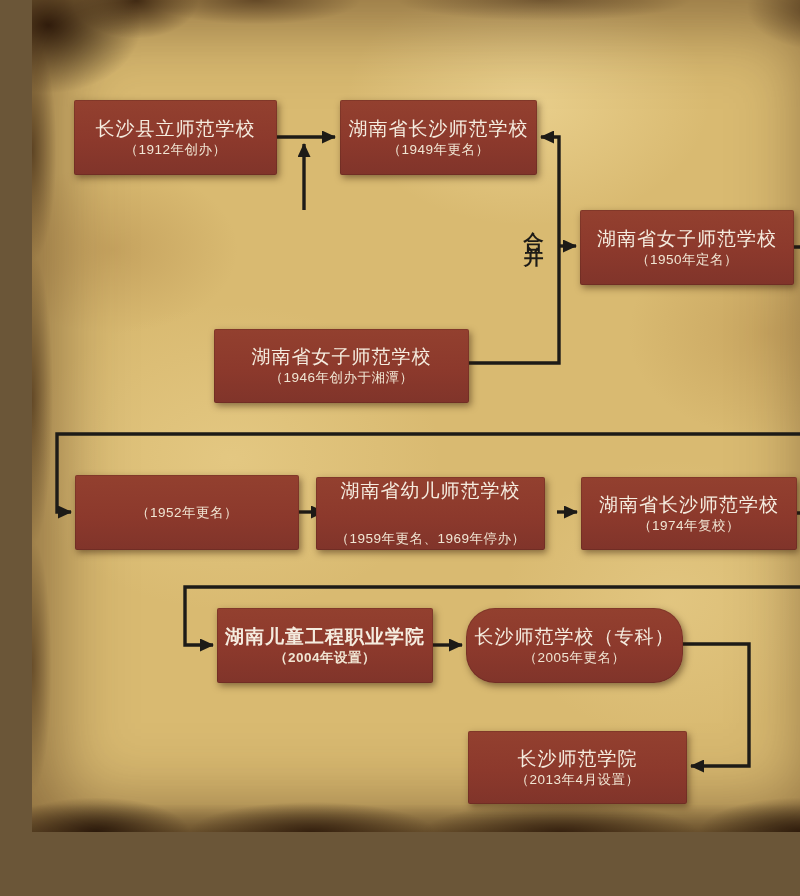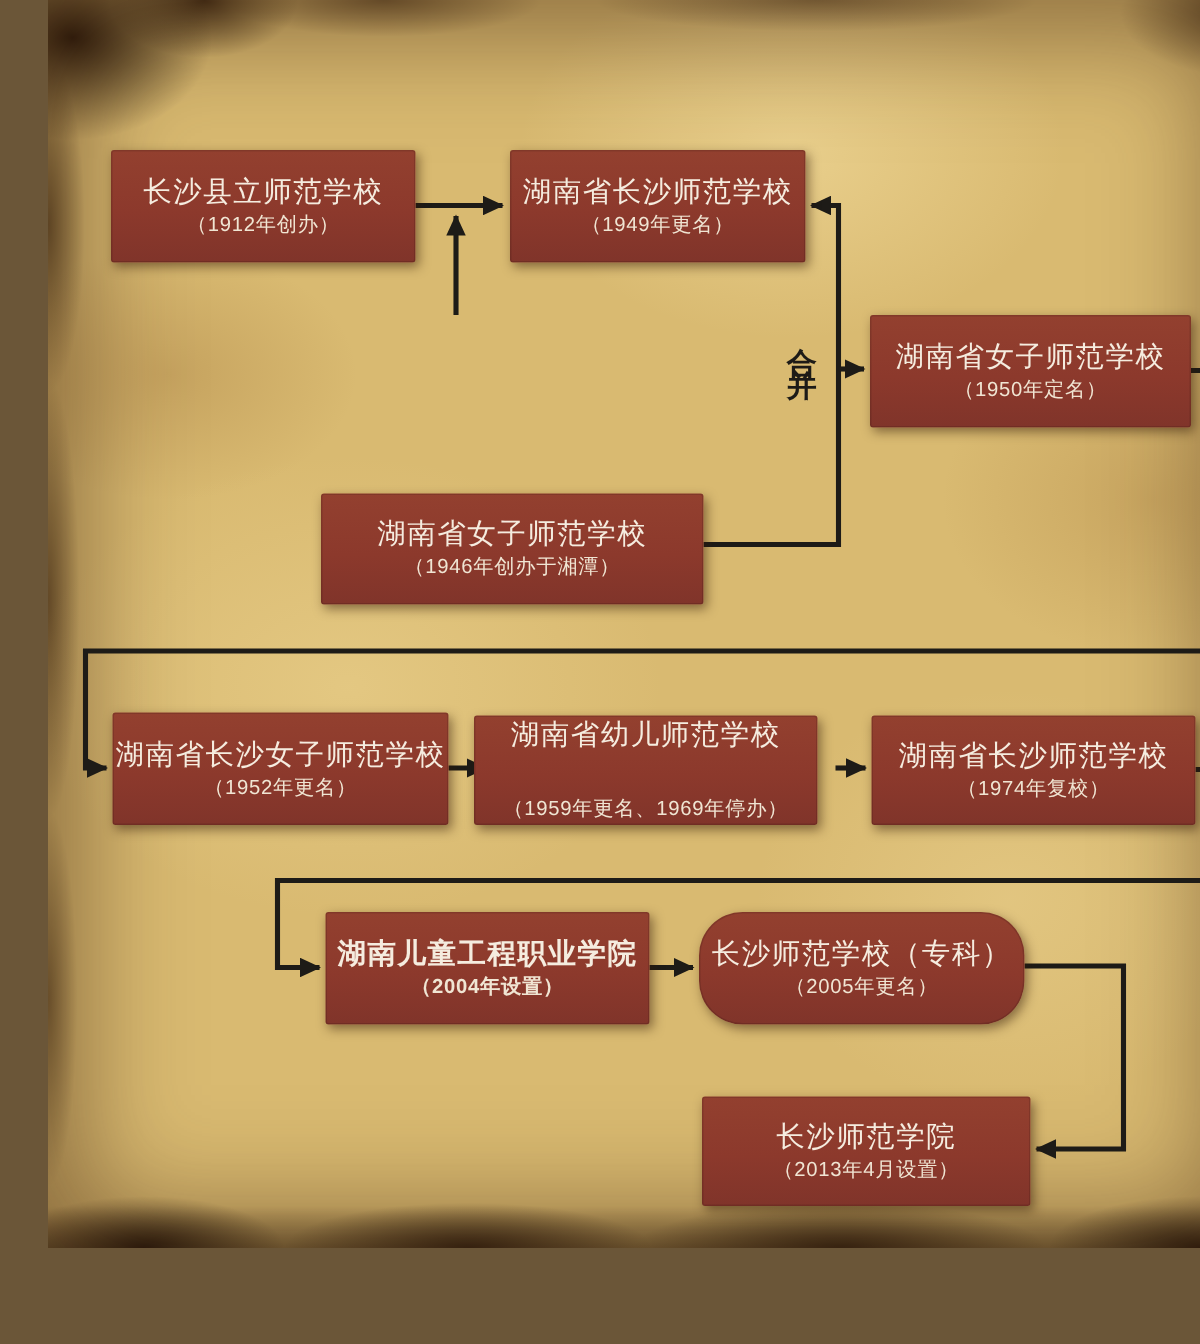--- a/index.html
+++ b/index.html
@@ -108,21 +108,20 @@
     <div class="node-name">湖南省女子师范学校</div>
     <div class="node-note">（1946年创办于湘潭）</div>
   </div>
 
   <div class="node b5">
     <div class="node-name">湖南省女子师范学校</div>
     <div class="node-note">（1950年定名）</div>
   </div>
 
   <div class="node b6">
-    <div class="node-name">湖南省长沙女子师范学校</div>
     <div class="node-note">（1952年更名）</div>
   </div>
 
   <div class="node b7">
     <div class="node-name">湖南省幼儿师范学校</div>
     <div class="node-note">（1959年更名、1969年停办）</div>
   </div>
 
   <div class="node b8">
     <div class="node-name">湖南省长沙师范学校</div>

